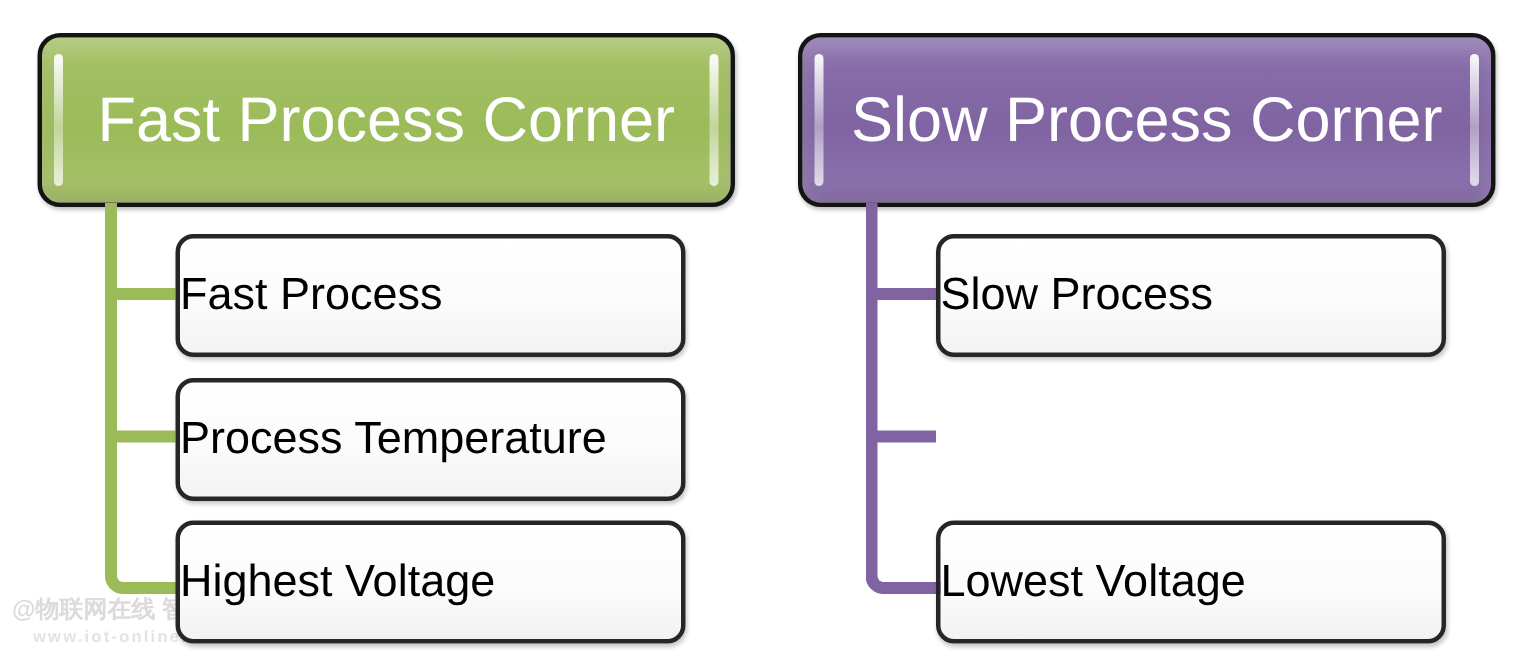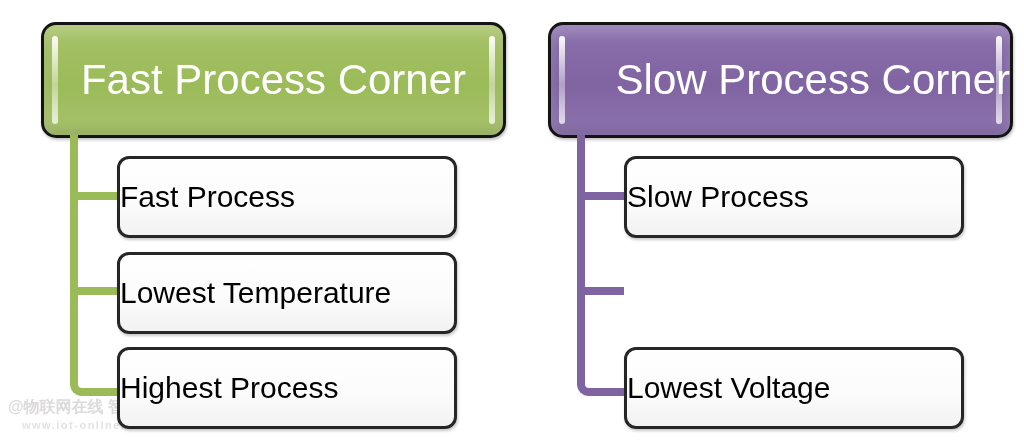--- a/index.html
+++ b/index.html
@@ -13,24 +13,23 @@
 
   
   .header{
     position:absolute;top:22px;left:0;width:459px;height:110px;
     border:3px solid #141414;border-radius:15px;
     display:flex;align-items:center;justify-content:center;
     color:#ffffff;font-size:42px;letter-spacing:0px;white-space:nowrap;
     box-shadow:1px 2px 3px rgba(0,0,0,0.25),
                inset 0 8px 14px rgba(255,255,255,0.22),
                inset 0 -6px 10px rgba(0,0,0,0.10);
-    margin-left:16px;
   }
   .header.green{background:linear-gradient(180deg,#a6c167 0%,#9bbb59 55%,#a8c26d 100%);}
-  .header.purple{background:linear-gradient(180deg,#8a70ac 0%,#8064a2 55%,#8d74ae 100%);justify-content:flex-end;}
+  .header.purple{background:linear-gradient(180deg,#8a70ac 0%,#8064a2 55%,#8d74ae 100%);}
   .gloss{
     position:absolute;top:11px;bottom:11px;width:6px;border-radius:4px;
     background:linear-gradient(180deg,rgba(255,255,255,0.95) 0%,rgba(255,255,255,0.38) 55%,rgba(255,255,255,0.75) 100%);
   }
   .gl-left{left:8px;}
   .gl-right{right:8px;}
 
   
   .elbow{
     position:absolute;left:45px;top:135px;width:47px;height:253px;
@@ -85,24 +84,24 @@
     </div>
 
     <div class="elbow green-line"></div>
     <div class="stub green-bg s1"></div>
     <div class="stub green-bg s2"></div>
 
     <div class="child c1">
       <span>Fast Process</span>
     </div>
     <div class="child c2">
-      <span>Lowest Temperature</span>
+      <span>Process Temperature</span>
     </div>
     <div class="child c3">
-      <span>Highest Process</span>
+      <span>Highest Voltage</span>
     </div>
   </section>
 
   <section class="panel right-panel">
     <div class="header purple">
       <span class="gloss gl-left"></span>
       <span>Slow Process Corner</span>
       <span class="gloss gl-right"></span>
     </div>
 

